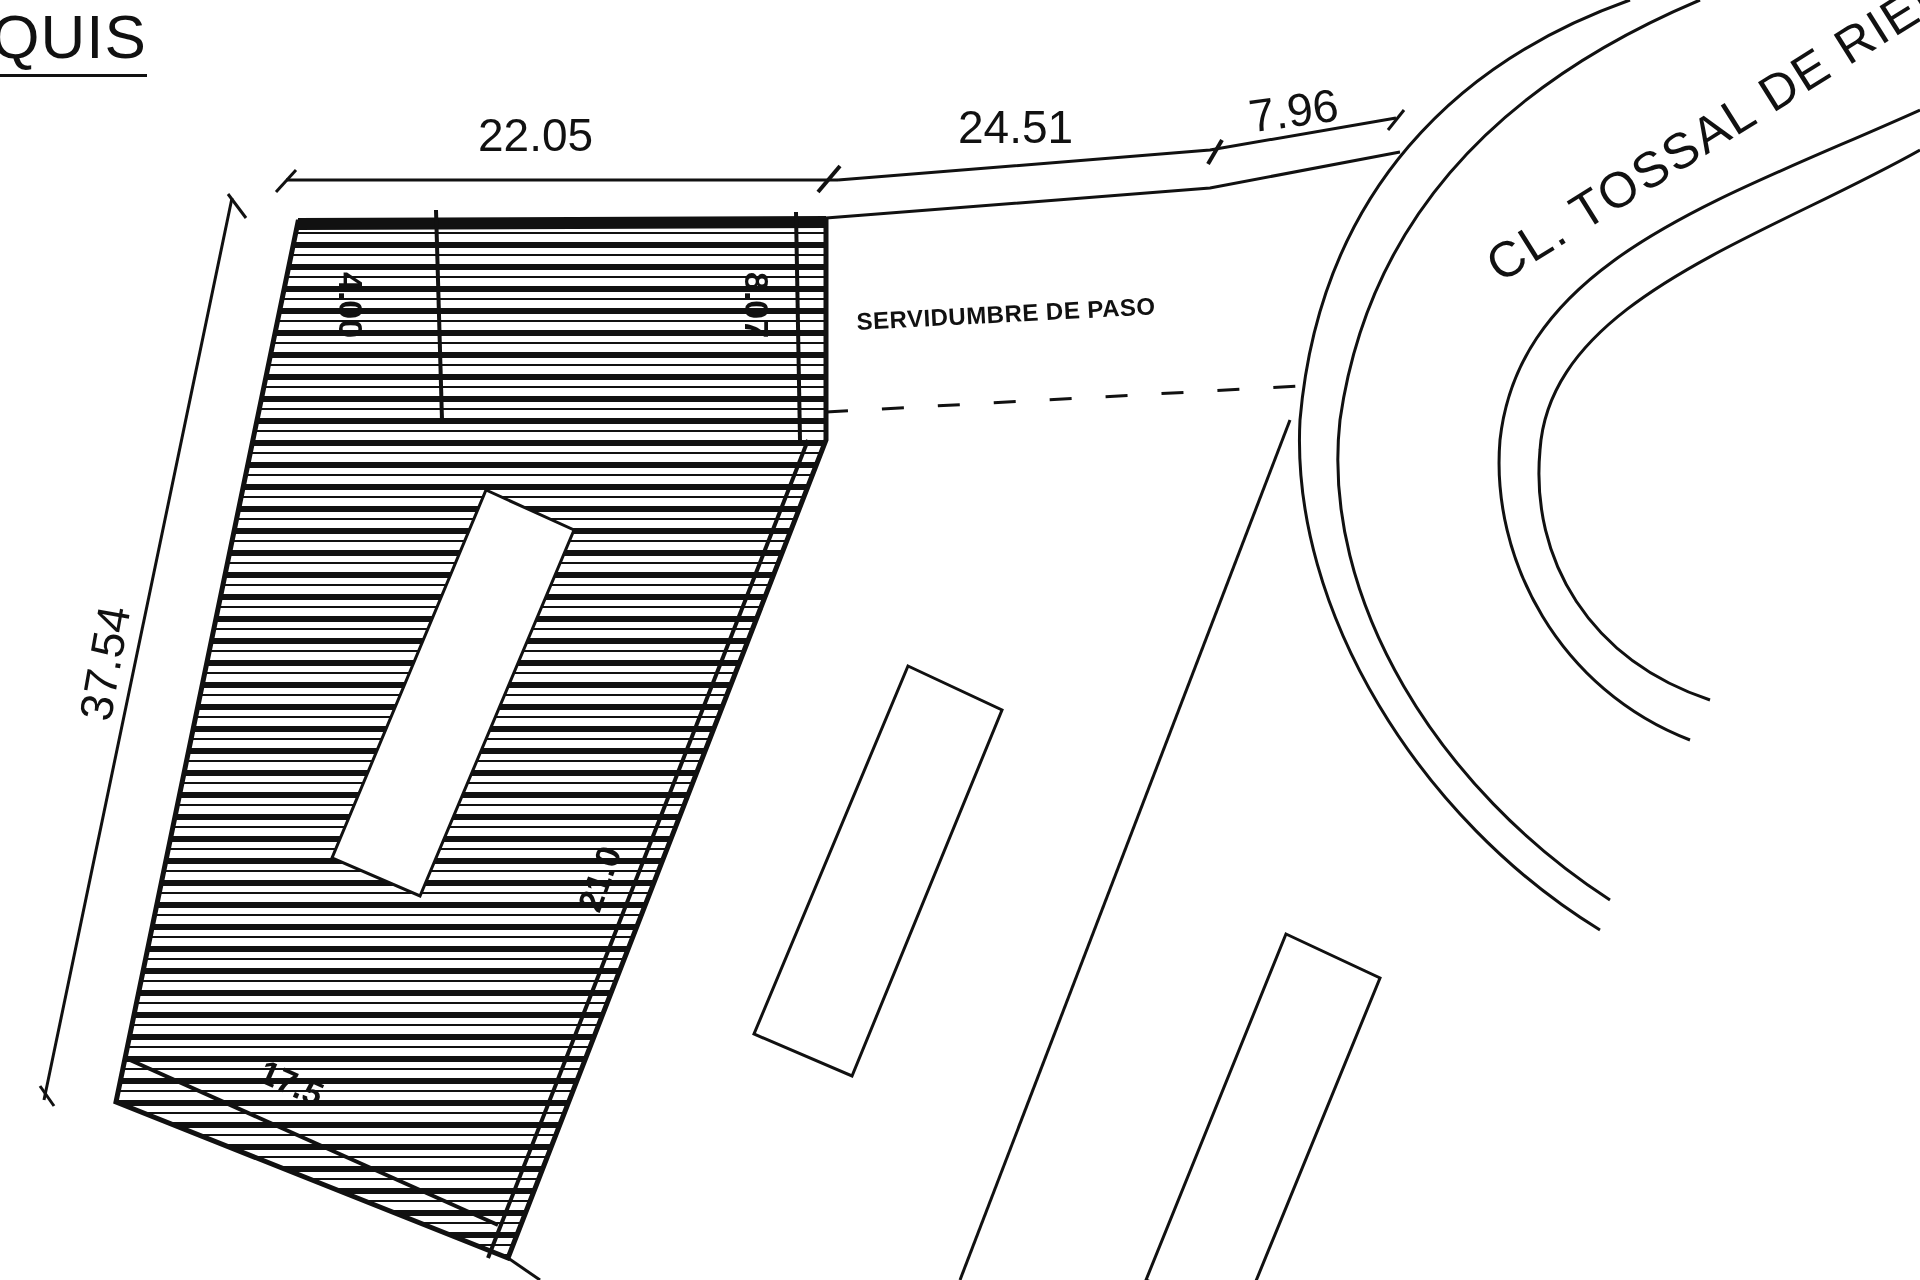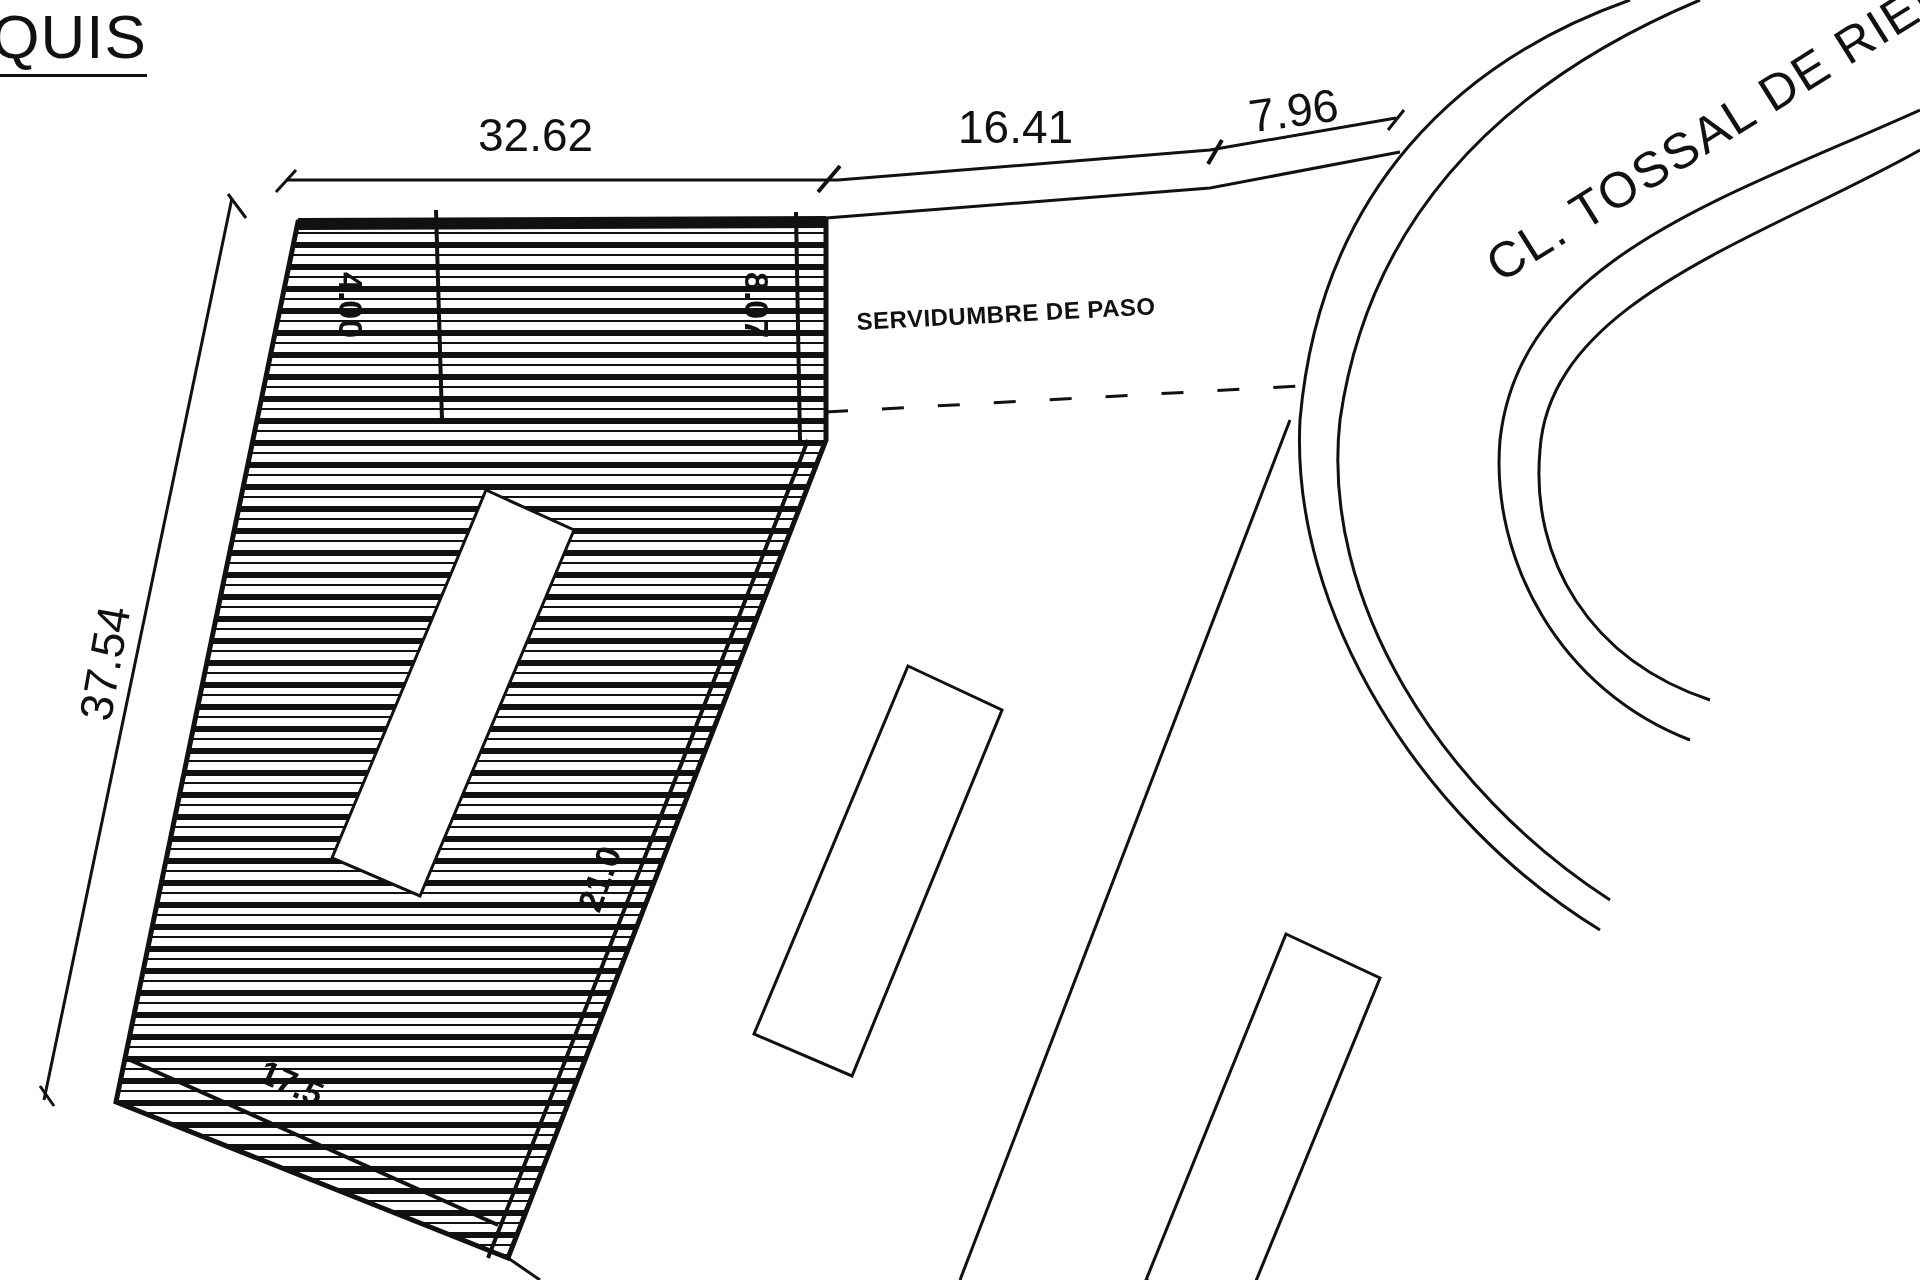--- a/index.html
+++ b/index.html
@@ -114,22 +114,22 @@
     </g>
 
     <g fill="none" stroke="#111" stroke-width="3">
       <path d="M1630,0 C1460,60 1320,190 1300,420 C1290,610 1420,820 1600,930"></path>
       <path d="M1700,0 C1510,80 1370,210 1340,420 C1320,600 1440,790 1610,900"></path>
       <path d="M1920,110 C1720,200 1520,260 1500,440 C1490,560 1560,690 1690,740"></path>
       <path d="M1920,150 C1760,240 1550,300 1540,450 C1530,560 1590,660 1710,700"></path>
     </g>
   </svg>
 
-  <div class="lbl dim" style="left:478px; top:112px;">32.62</div>
-  <div class="lbl dim" style="left:958px; top:104px;">16.41</div>
+  <div class="lbl dim" style="left:478px; top:112px;">22.05</div>
+  <div class="lbl dim" style="left:958px; top:104px;">24.51</div>
   <div class="lbl dim" style="left:1246px; top:94px; transform: rotate(-8deg);">7.96</div>
   <div class="lbl dim" style="left:72px; top:716px; transform: rotate(-80deg);">37.54</div>
 
   <div class="lbl inner-dim" style="left:368px; top:272px; transform: rotate(90deg);">4.00</div>
   <div class="lbl inner-dim" style="left:774px; top:272px; transform: rotate(90deg);">8.07</div>
   <div class="lbl inner-dim" style="left:572px; top:904px; transform: rotate(-70deg);">21.0</div>
   <div class="lbl inner-dim" style="left:268px; top:1054px; transform: rotate(24deg);">17.5</div>
 
   <div class="lbl easement" style="left:856px; top:310px; transform: rotate(-3deg);">SERVIDUMBRE DE PASO</div>
 

